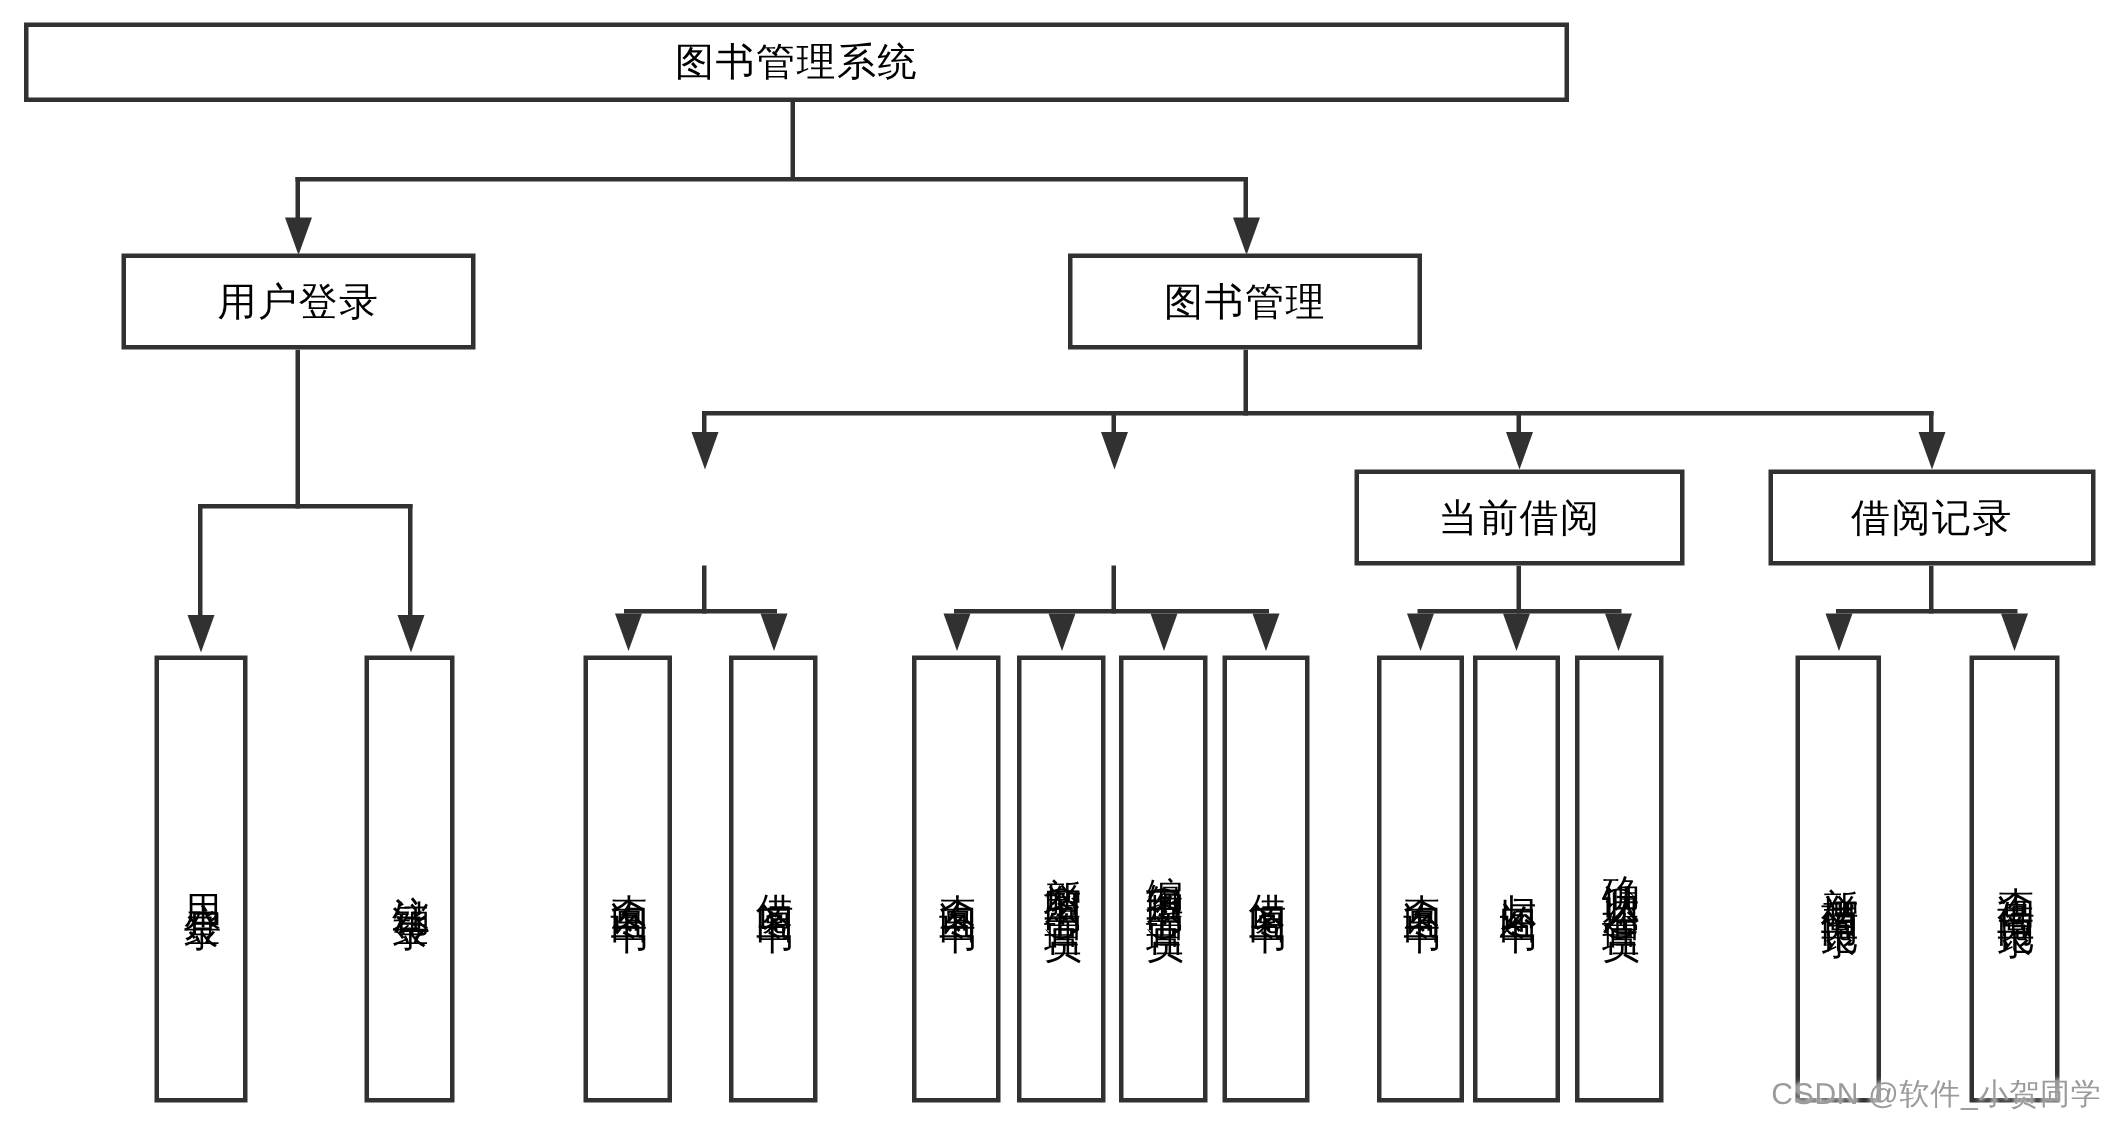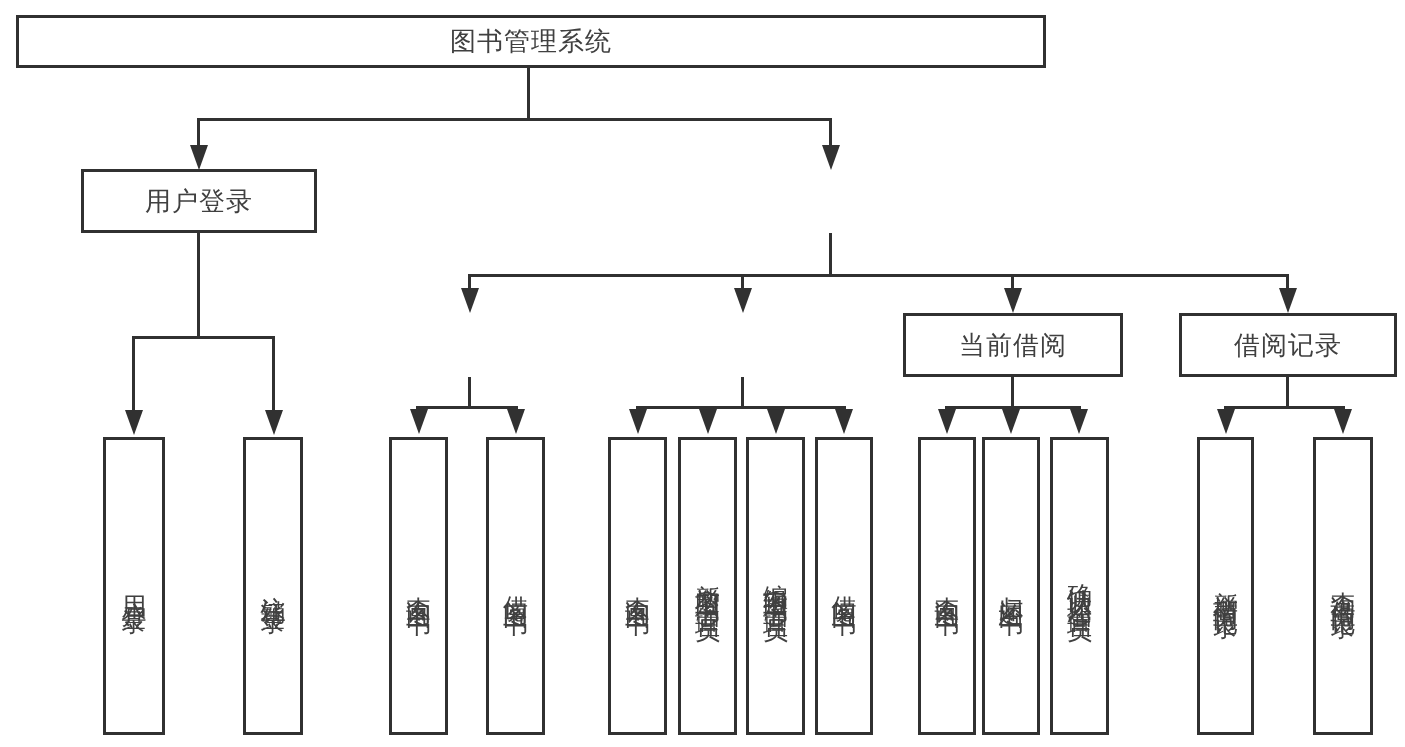--- a/index.html
+++ b/index.html
@@ -15,21 +15,21 @@
     background: #ffffff;
   }
   .box {
     position: absolute;
     box-sizing: border-box;
     border: 3px solid #313131;
     background: #ffffff;
     display: flex;
     align-items: center;
     justify-content: center;
-    color: #404040;
+    color: #000000;
     font-size: 26px;
     letter-spacing: 1px;
     white-space: nowrap;
     z-index: 2;
   }
   .leaf {
     writing-mode: vertical-rl;
     font-size: 25px;
     letter-spacing: 5px;
     line-height: 1;
@@ -67,20 +67,21 @@
   <div class="box" style="left:16px; top:15px; width:1030px; height:53px;">图书管理系统</div>
 
   <div class="vline" style="left:527px; top:68px; width:3px; height:50px;"></div>
   <div class="hline" style="left:197px; top:118px; width:635px; height:3px;"></div>
   <div class="vline" style="left:197px; top:118px; width:3px; height:30px;"></div>
   <div class="vline" style="left:829px; top:118px; width:3px; height:30px;"></div>
   <div class="arrow" style="left:190px; top:145px;"></div>
   <div class="arrow" style="left:822px; top:145px;"></div>
 
   <div class="box" style="left:81px; top:169px; width:236px; height:64px;">用户登录</div>
+  <div class="box" style="left:712px; top:169px; width:236px; height:64px;">图书管理</div>
 
   <div class="vline" style="left:197px; top:233px; width:3px; height:106px;"></div>
   <div class="hline" style="left:132px; top:336px; width:143px; height:3px;"></div>
   <div class="vline" style="left:132px; top:336px; width:3px; height:75px;"></div>
   <div class="vline" style="left:272px; top:336px; width:3px; height:75px;"></div>
   <div class="arrow" style="left:125px; top:410px;"></div>
   <div class="arrow" style="left:265px; top:410px;"></div>
 
   <div class="vline" style="left:829px; top:233px; width:3px; height:44px;"></div>
   <div class="hline" style="left:468px; top:274px; width:821px; height:3px;"></div>
@@ -130,14 +131,15 @@
   <div class="box leaf" style="left:746px; top:437px; width:59px; height:298px;">编辑图书（管理员）</div>
   <div class="box leaf" style="left:815px; top:437px; width:58px; height:298px;">借阅图书</div>
 
   <div class="box leaf" style="left:918px; top:437px; width:58px; height:298px;">查询图书</div>
   <div class="box leaf" style="left:982px; top:437px; width:58px; height:298px;">归还图书</div>
   <div class="box leaf" style="left:1050px; top:437px; width:59px; height:298px;">确认归还（管理员）</div>
 
   <div class="box leaf" style="left:1197px; top:437px; width:57px; height:298px;">新增借阅记录</div>
   <div class="box leaf" style="left:1313px; top:437px; width:60px; height:298px;">查询借阅记录</div>
 
+  <div class="watermark">CSDN @软件_小贺同学</div>
 
 </div>
 
 </body></html>

